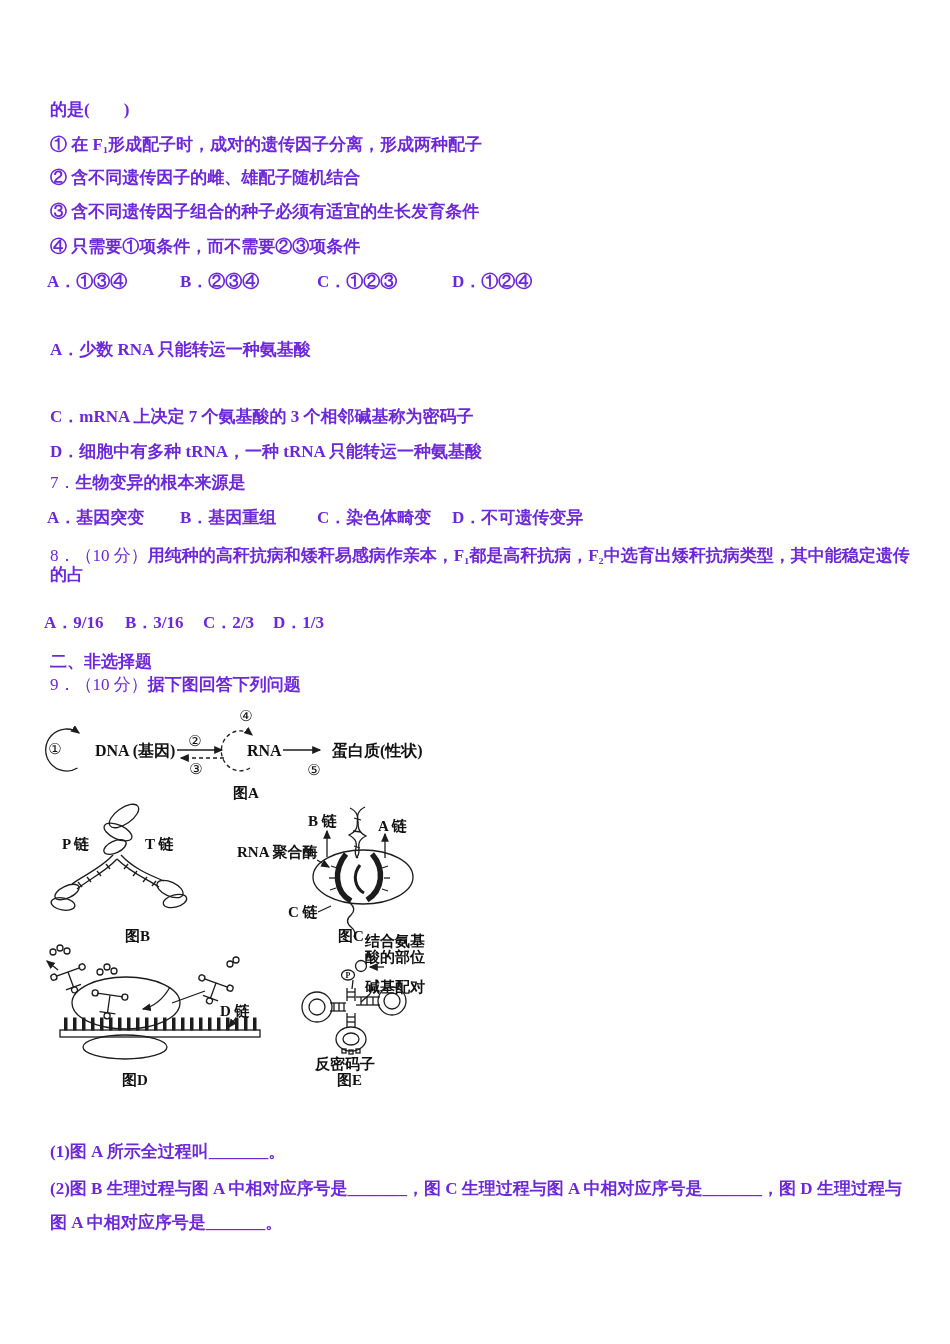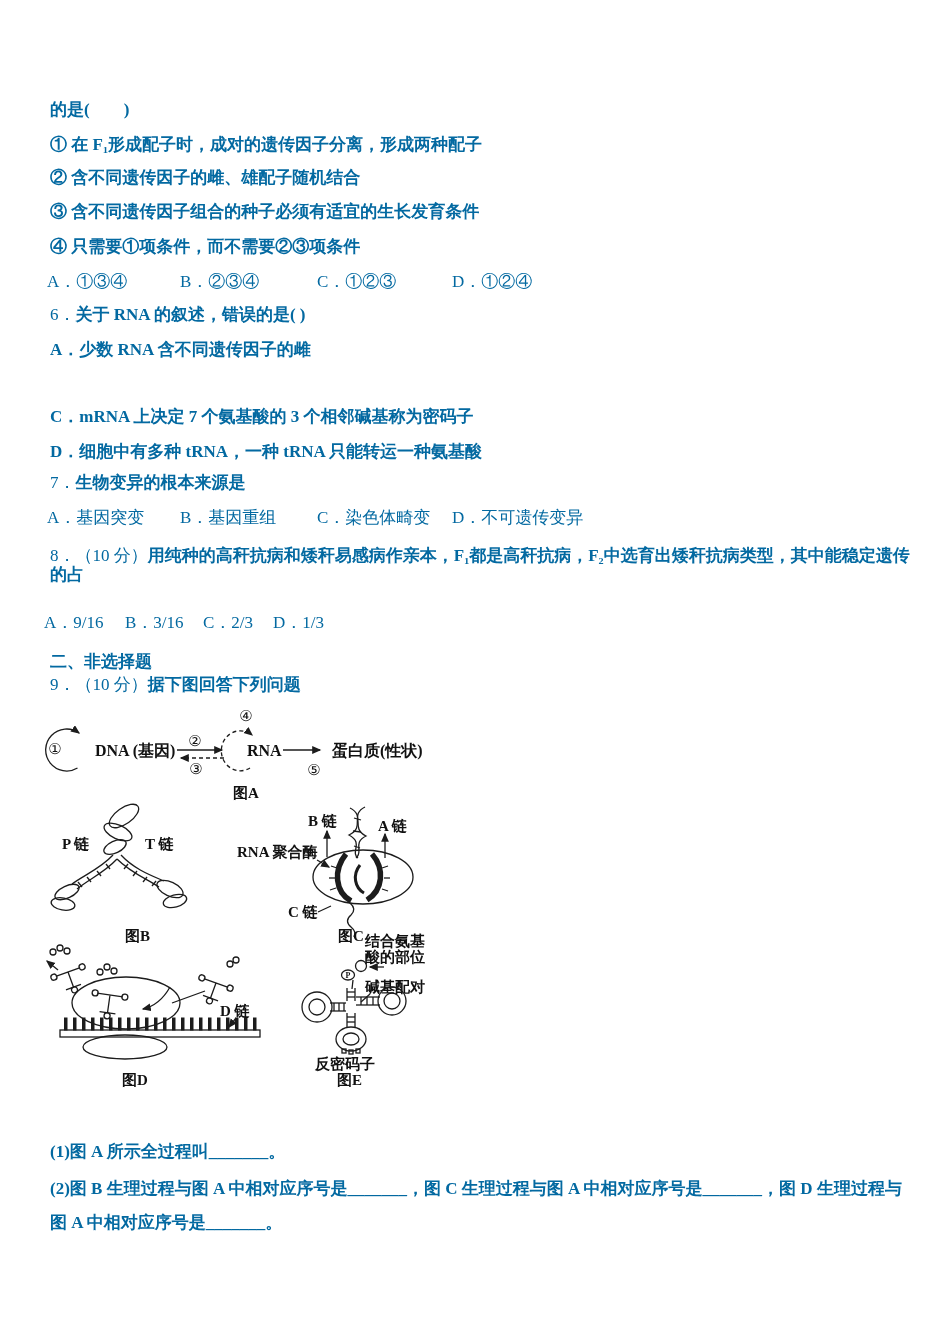--- a/index.html
+++ b/index.html
@@ -1,21 +1,21 @@
 <!DOCTYPE html>
 <html><head>
 <meta charset="utf-8">
 <style>
   html,body{margin:0;padding:0;background:#ffffff;}
   .page{position:relative;width:950px;height:1344px;background:#ffffff;overflow:hidden;
-        font-family:"Liberation Serif","DejaVu Serif",serif;color:#0369a1;}
+        font-family:"Liberation Serif","DejaVu Serif",serif;color:#6d28d9;}
   .line{position:absolute;left:50px;font-size:17px;line-height:21px;white-space:nowrap;}
   .t{font-weight:700;}
   .n{font-weight:400;}
-  .opt{position:absolute;top:0;font-weight:400;white-space:nowrap;}
+  .opt{position:absolute;top:0;font-weight:700;white-space:nowrap;}
   svg text{font-family:"Liberation Serif","DejaVu Serif",serif;fill:#111;}
   .lbl{font-size:15px;font-weight:700;}
   .cap{font-size:15px;font-weight:700;}
   .sym{font-size:15px;font-weight:400;}
   .tiny{font-size:8px;font-weight:700;}
   .ln{fill:none;stroke:#1c1c1c;stroke-width:1.3;}
   .thick{fill:none;stroke:#1c1c1c;stroke-width:5.5;}
   .mid{fill:none;stroke:#1c1c1c;stroke-width:3;}
   .dash{stroke-dasharray:4 3;}
   .teeth{stroke:#1c1c1c;stroke-width:13;stroke-dasharray:3.5 5.5;}
@@ -30,24 +30,21 @@
   <div class="line t" style="top:134px">① 在 F₁形成配子时，成对的遗传因子分离，形成两种配子</div>
   <div class="line t" style="top:201px">③ 含不同遗传因子组合的种子必须有适宜的生长发育条件</div>
   <div class="line t" style="top:236px">④ 只需要①项条件，而不需要②③项条件</div>
   <div class="line" style="top:271px;left:47px">
     <span class="opt" style="left:0">A．①③④</span>
     <span class="opt" style="left:133px">B．②③④</span>
     <span class="opt" style="left:270px">C．①②③</span>
     <span class="opt" style="left:405px">D．①②④</span>
   </div>
 
-  <div class="line" style="top:304px">
-    <span class="n">6．</span><span class="t">关于 RNA 的叙述，错误的是( )</span>
-  </div>
-  <div class="line t" style="top:339px">A．少数 RNA 含不同遗传因子的雌</div>
+  <div class="line t" style="top:339px">A．少数 RNA 只能转运一种氨基酸</div>
   <div class="line t" style="top:406px">C．mRNA 上决定 7 个氨基酸的 3 个相邻碱基称为密码子</div>
   <div class="line t" style="top:441px">D．细胞中有多种 tRNA，一种 tRNA 只能转运一种氨基酸</div>
 
   <div class="line" style="top:472px">
     <span class="n">7．</span><span class="t">生物变异的根本来源是</span>
   </div>
   <div class="line" style="top:507px;left:47px">
     <span class="opt" style="left:0">A．基因突变</span>
     <span class="opt" style="left:133px">B．基因重组</span>
     <span class="opt" style="left:270px">C．染色体畸变</span>

